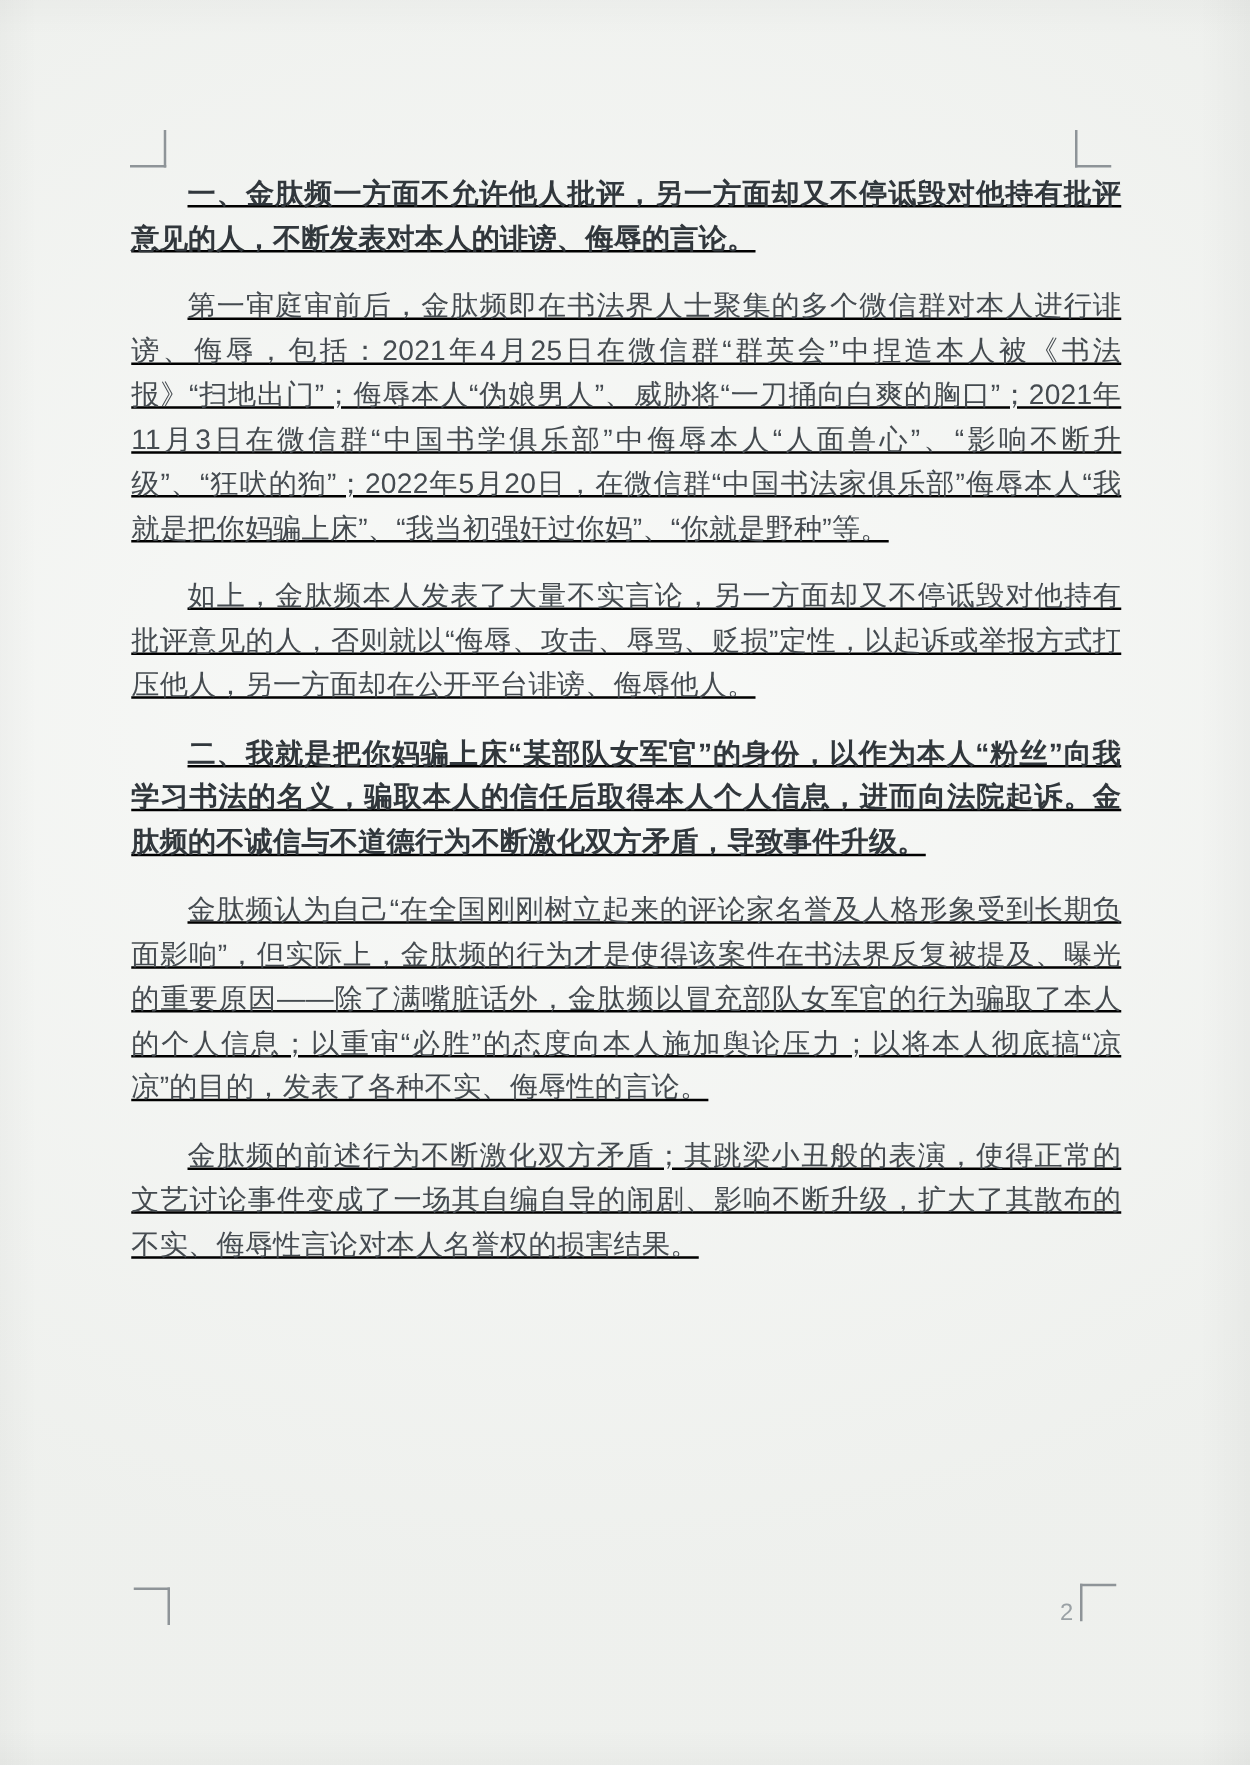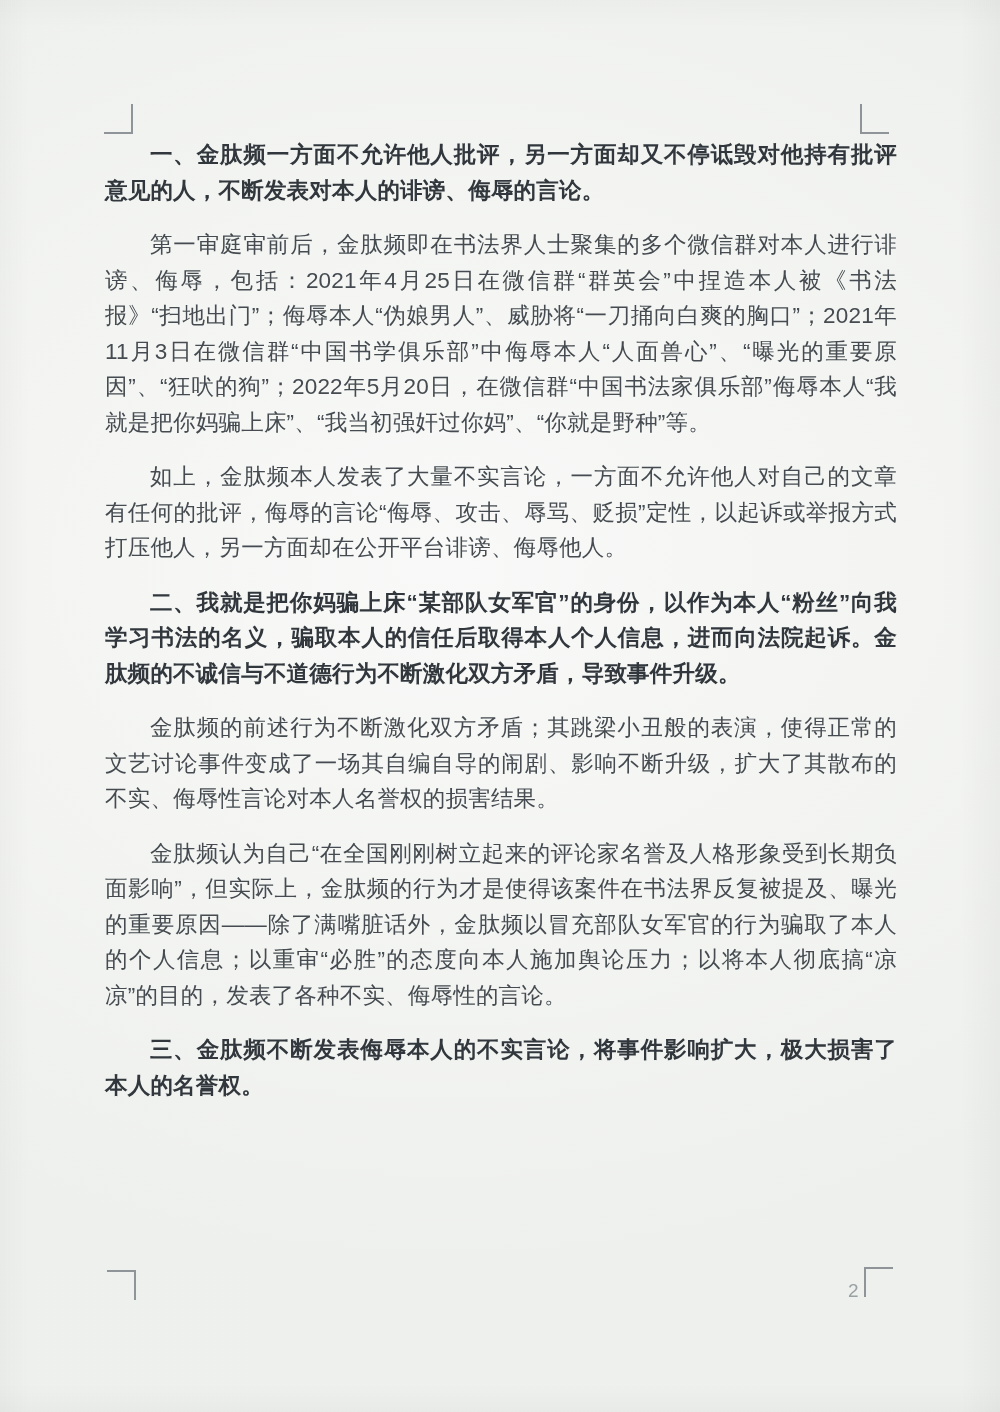--- a/index.html
+++ b/index.html
@@ -23,20 +23,21 @@
       linear-gradient(to right, rgba(0,0,0,0.025) 0%, rgba(0,0,0,0) 3%, rgba(0,0,0,0) 96%, rgba(0,0,0,0.03) 100%),
       linear-gradient(to bottom, rgba(0,0,0,0.02) 0%, rgba(0,0,0,0) 2%, rgba(0,0,0,0) 98%, rgba(0,0,0,0.025) 100%),
       radial-gradient(ellipse 900px 700px at 45% 40%, rgba(255,255,255,0.5), rgba(0,0,0,0.015)),
       var(--paper);
     overflow:hidden;
   }
   .content{
     position:absolute;
     left:105px;top:137px;
     width:792px;
+    text-decoration:underline;
   }
   .content p{
     margin:0 0 19px 0;
     font-size:22.5px;
     line-height:35.5px;
     text-indent:2em;
     text-align:justify;
     color:var(--ink);
     letter-spacing:0.2px;
   }
@@ -63,22 +64,21 @@
 <body>
 
 <div class="page">
   <div class="mark tl"></div>
   <div class="mark tr"></div>
   <div class="mark bl"></div>
   <div class="mark br"></div>
 
   <div class="content">
       <p class="heading">一、金肽频一方面不允许他人批评，另一方面却又不停诋毁对他持有批评意见的人，不断发表对本人的诽谤、侮辱的言论。</p>
-      <p class="body">第一审庭审前后，金肽频即在书法界人士聚集的多个微信群对本人进行诽谤、侮辱，包括：2021年4月25日在微信群“群英会”中捏造本人被《书法报》“扫地出门”；侮辱本人“伪娘男人”、威胁将“一刀捅向白爽的胸口”；2021年11月3日在微信群“中国书学俱乐部”中侮辱本人“人面兽心”、“曝光的重要原因”、“狂吠的狗”；2022年5月20日，在微信群“中国书法家俱乐部”侮辱本人“我就是把你妈骗上床”、“我当初强奸过你妈”、“你就是野种”等。</p>
-      <p class="body">如上，金肽频本人发表了大量不实言论，一方面不允许他人对自己的文章有任何的批评，侮辱的言论“侮辱、攻击、辱骂、贬损”定性，以起诉或举报方式打压他人，另一方面却在公开平台诽谤、侮辱他人。</p>
+      <p class="body">第一审庭审前后，金肽频即在书法界人士聚集的多个微信群对本人进行诽谤、侮辱，包括：2021年4月25日在微信群“群英会”中捏造本人被《书法报》“扫地出门”；侮辱本人“伪娘男人”、威胁将“一刀捅向白爽的胸口”；2021年11月3日在微信群“中国书学俱乐部”中侮辱本人“人面兽心”、“影响不断升级”、“狂吠的狗”；2022年5月20日，在微信群“中国书法家俱乐部”侮辱本人“我就是把你妈骗上床”、“我当初强奸过你妈”、“你就是野种”等。</p>
+      <p class="body">如上，金肽频本人发表了大量不实言论，另一方面却又不停诋毁对他持有批评意见的人，否则就以“侮辱、攻击、辱骂、贬损”定性，以起诉或举报方式打压他人，另一方面却在公开平台诽谤、侮辱他人。</p>
       <p class="heading">二、我就是把你妈骗上床“某部队女军官”的身份，以作为本人“粉丝”向我学习书法的名义，骗取本人的信任后取得本人个人信息，进而向法院起诉。金肽频的不诚信与不道德行为不断激化双方矛盾，导致事件升级。</p>
+      <p class="body">金肽频认为自己“在全国刚刚树立起来的评论家名誉及人格形象受到长期负面影响”，但实际上，金肽频的行为才是使得该案件在书法界反复被提及、曝光的重要原因——除了满嘴脏话外，金肽频以冒充部队女军官的行为骗取了本人的个人信息；以重审“必胜”的态度向本人施加舆论压力；以将本人彻底搞“凉凉”的目的，发表了各种不实、侮辱性的言论。</p>
       <p class="body">金肽频的前述行为不断激化双方矛盾；其跳梁小丑般的表演，使得正常的文艺讨论事件变成了一场其自编自导的闹剧、影响不断升级，扩大了其散布的不实、侮辱性言论对本人名誉权的损害结果。</p>
-      <p class="body">金肽频认为自己“在全国刚刚树立起来的评论家名誉及人格形象受到长期负面影响”，但实际上，金肽频的行为才是使得该案件在书法界反复被提及、曝光的重要原因——除了满嘴脏话外，金肽频以冒充部队女军官的行为骗取了本人的个人信息；以重审“必胜”的态度向本人施加舆论压力；以将本人彻底搞“凉凉”的目的，发表了各种不实、侮辱性的言论。</p>
-      <p class="heading">三、金肽频不断发表侮辱本人的不实言论，将事件影响扩大，极大损害了本人的名誉权。</p>
     </div>
 
   <div class="page-number">2</div>
 </div>
 
 </body></html>

